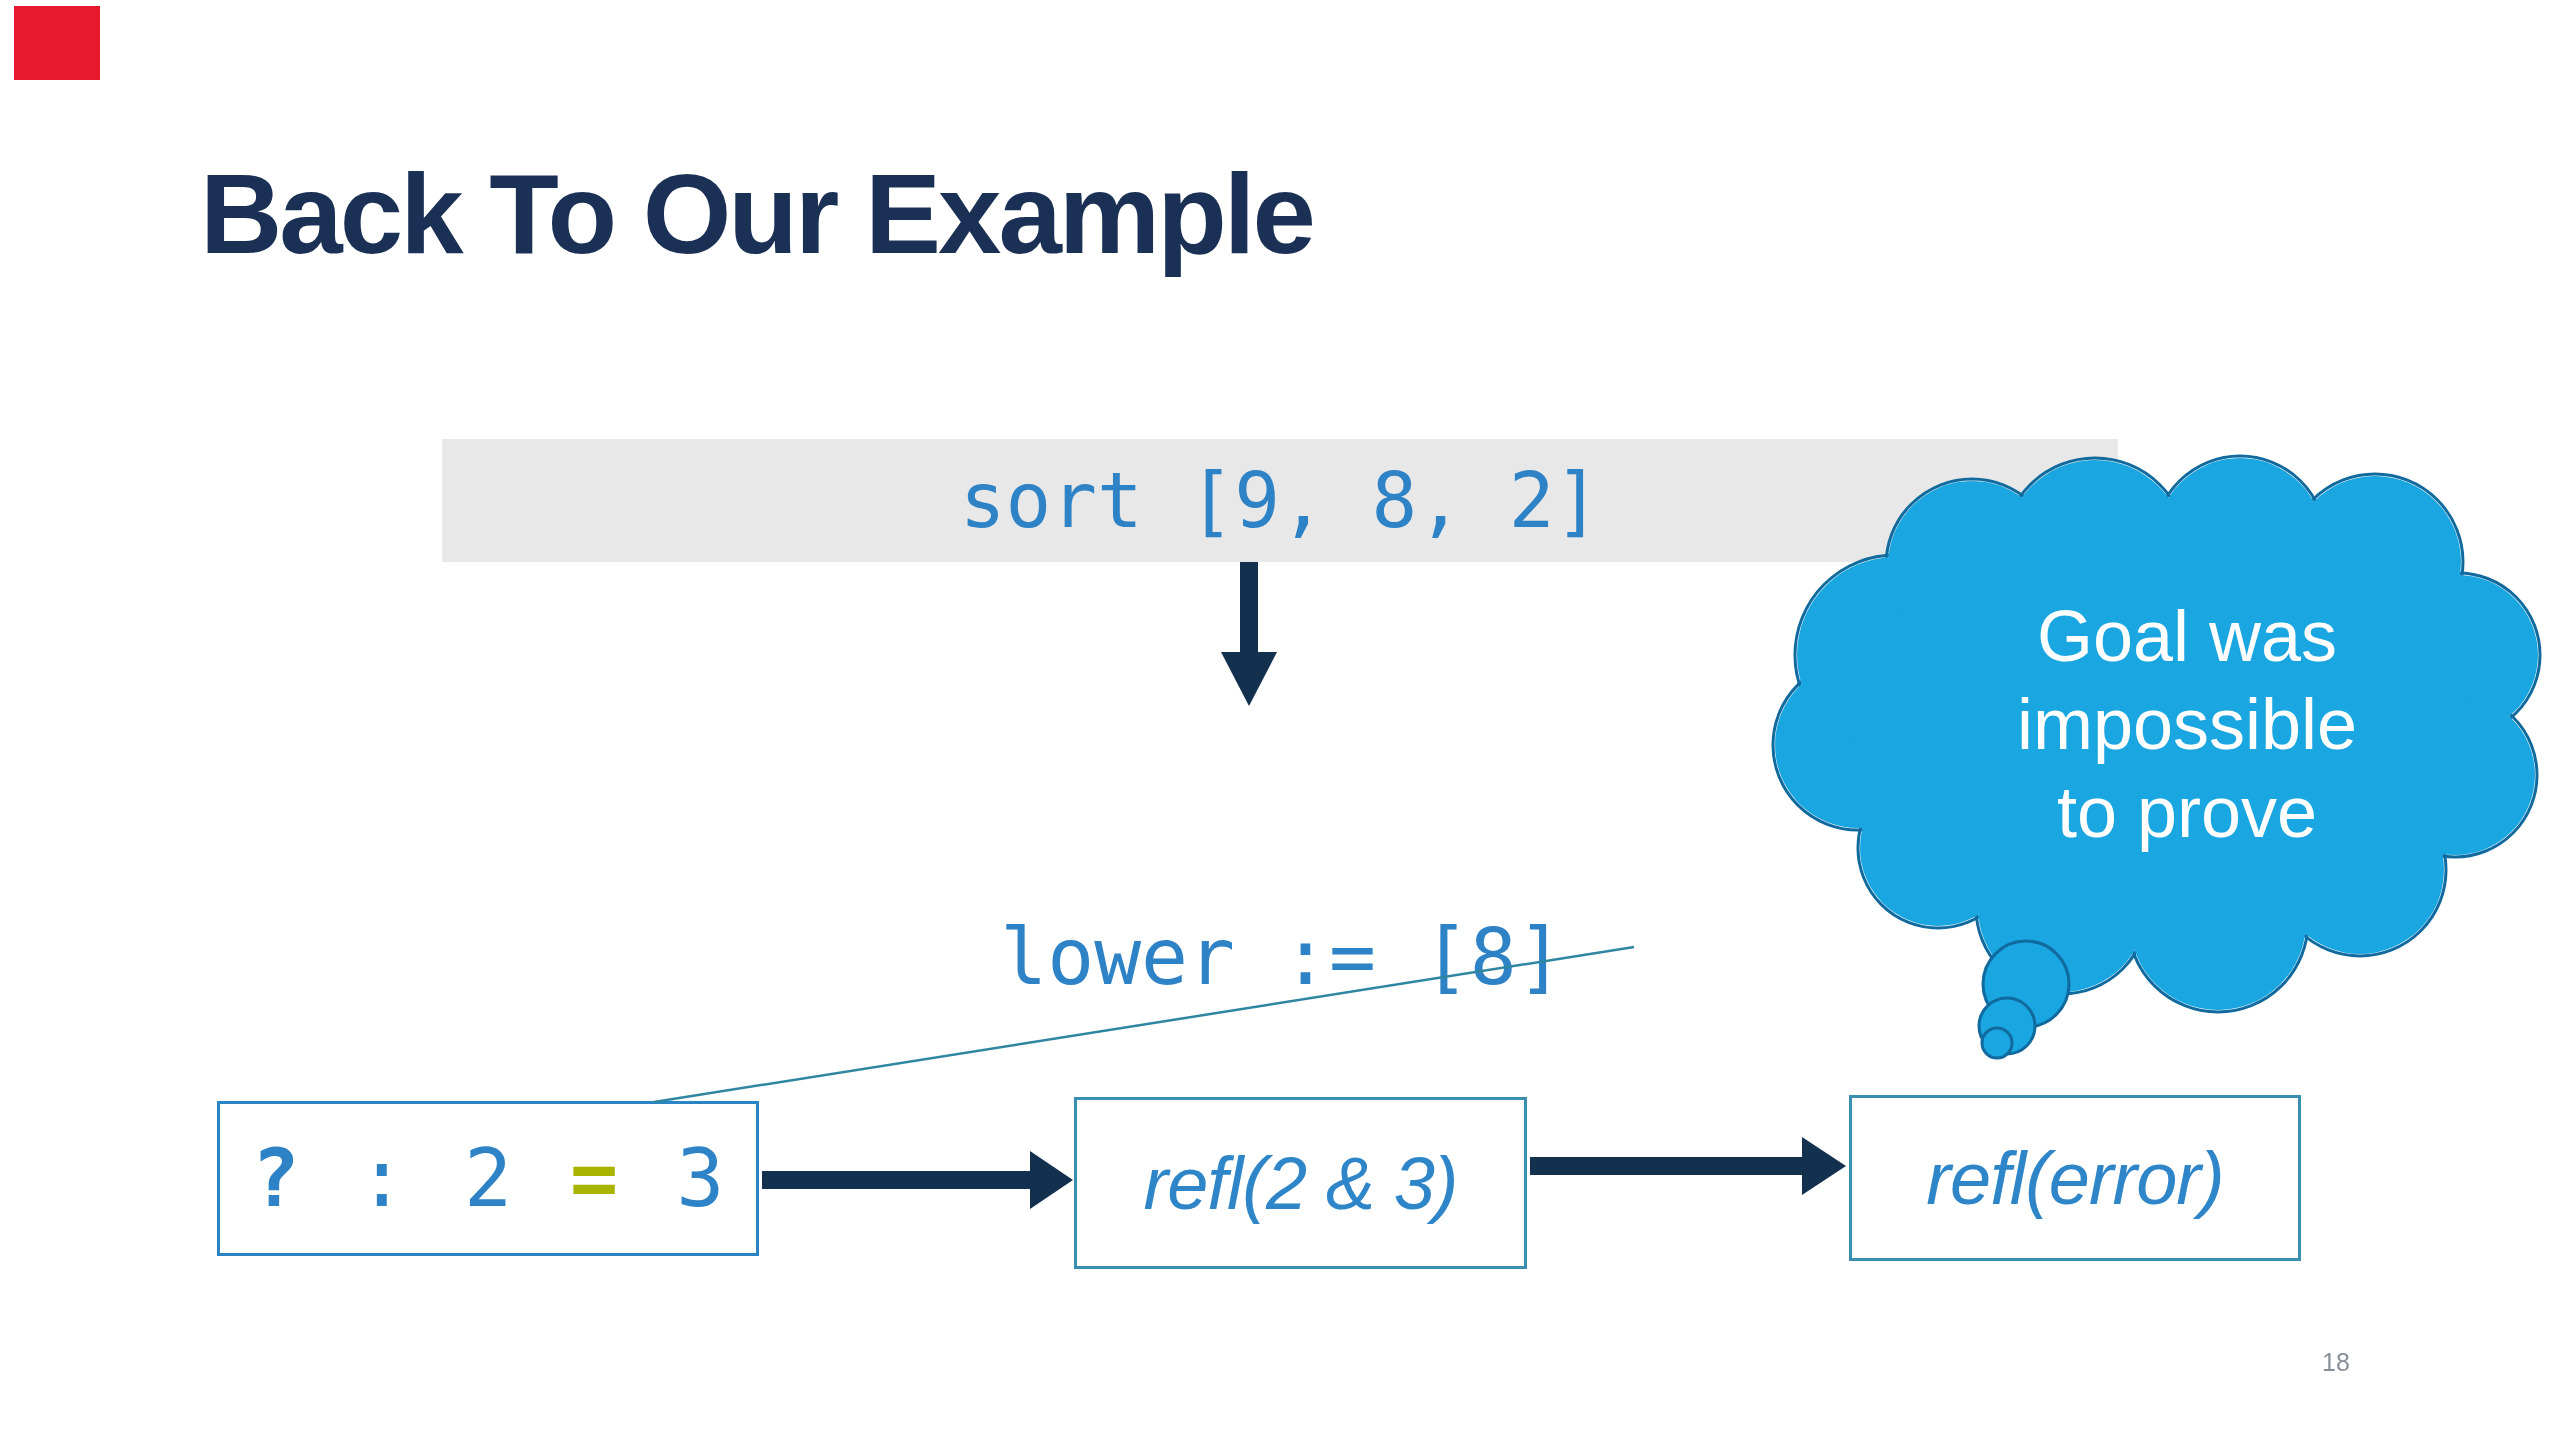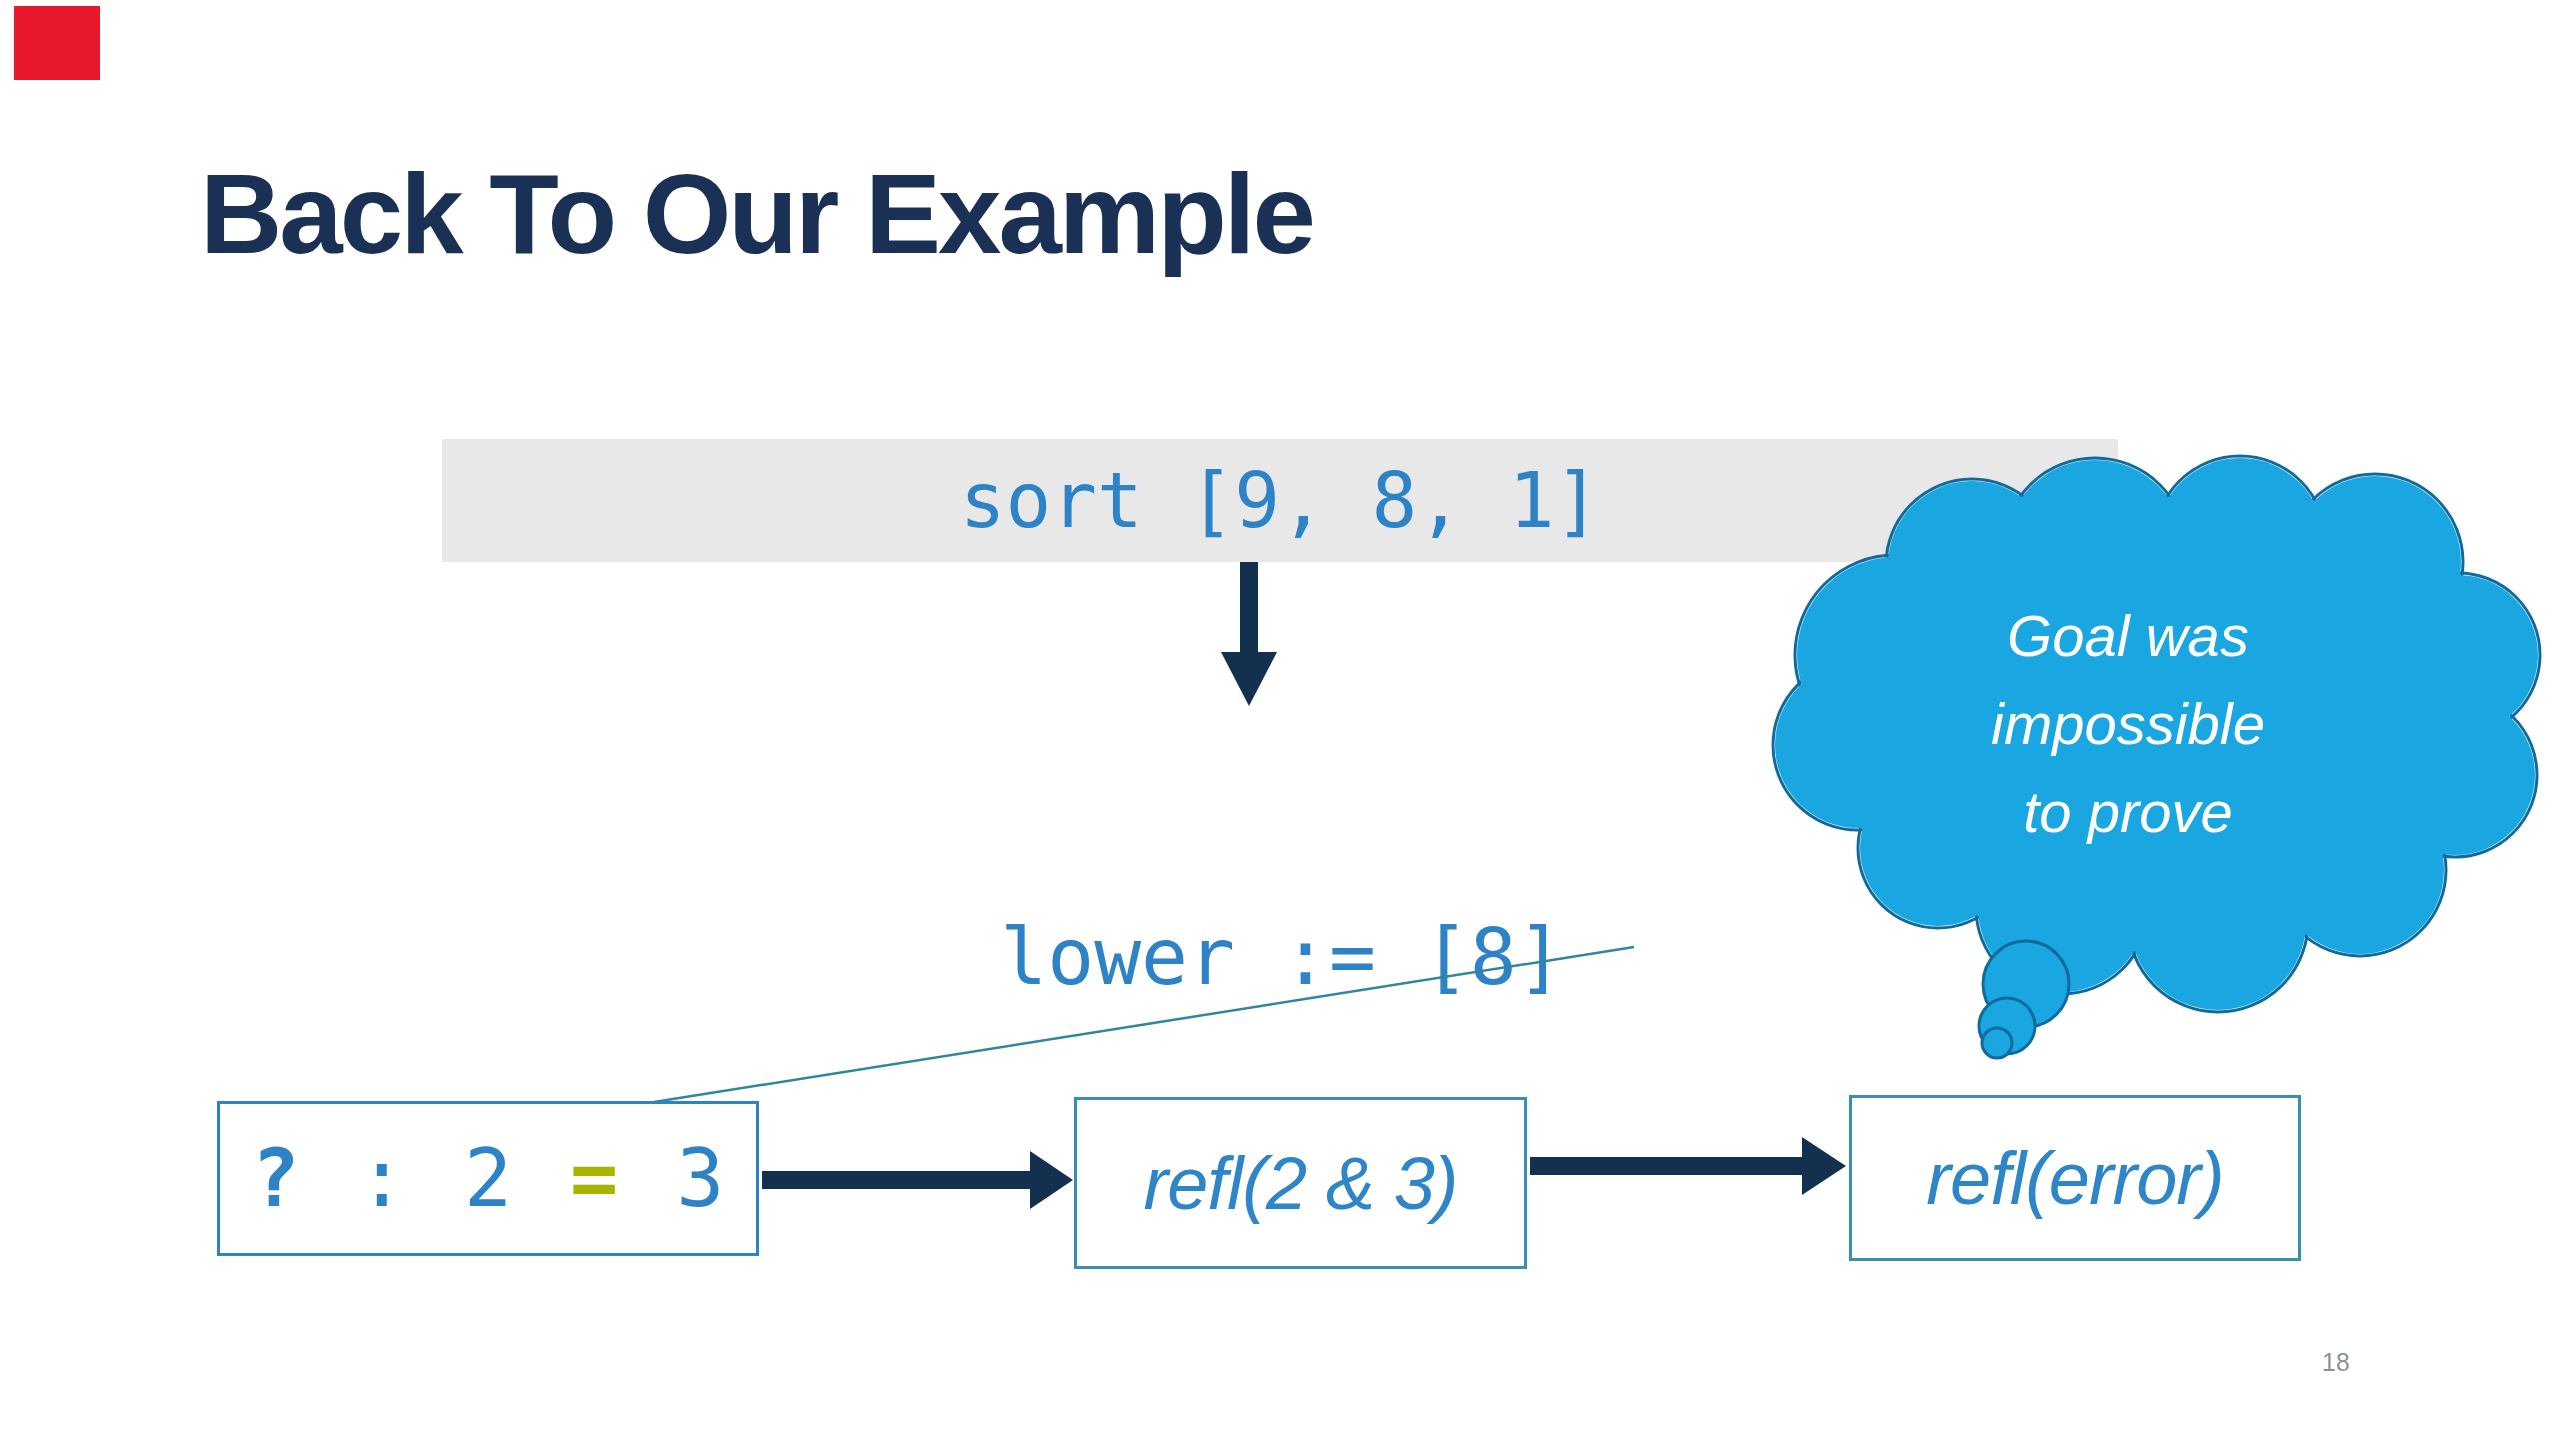--- a/index.html
+++ b/index.html
@@ -36,22 +36,22 @@
   }
   
   #overlay{position:absolute;left:0;top:0;width:2560px;height:1440px;z-index:3;}
   .arrow{fill:var(--arrow_navy);stroke:none;}
   #callout-line{stroke:var(--callout_line);stroke-width:2.5;}
   .cloud-stroke circle{fill:none;stroke:var(--bubble_stroke);stroke-width:3;}
   .cloud-fill circle,.cloud-fill ellipse{fill:var(--bubble_fill);stroke:none;}
   .cloud-tail circle{fill:var(--bubble_fill);stroke:var(--bubble_stroke);stroke-width:3;}
   
   #bubble-text{
-    position:absolute;left:1878px;top:592px;width:500px;z-index:4;
-    text-align:center;font-size:58px;line-height:88px;color:#ffffff;font-style:italic;
+    position:absolute;left:1937px;top:592px;width:500px;z-index:4;
+    text-align:center;font-size:72px;line-height:88px;color:#ffffff;
   }
   
   .flow-box{
     position:absolute;background:#ffffff;box-sizing:border-box;
     display:flex;align-items:center;justify-content:center;z-index:2;
   }
   #goal-box{
     left:217px;top:1101px;width:542px;height:155px;
     border:3px solid var(--goal_box_border);
     font-family:"DejaVu Sans Mono",monospace;font-size:80px;
@@ -80,21 +80,21 @@
 </head>
 <body>
 
 <div id="slide">
 
   <div id="red-marker"></div>
 
   <h1 id="title">Back To Our Example</h1>
 
   <div id="code-bar">
-    <span class="code">sort [9, 8, 1]</span>
+    <span class="code">sort [9, 8, 2]</span>
   </div>
 
   <div id="derivation">
     <div>lower := [8]</div>
     
   </div>
 
   <svg id="overlay" viewBox="0 0 2560 1440" xmlns="http://www.w3.org/2000/svg">
 
     <g class="cloud-stroke">

